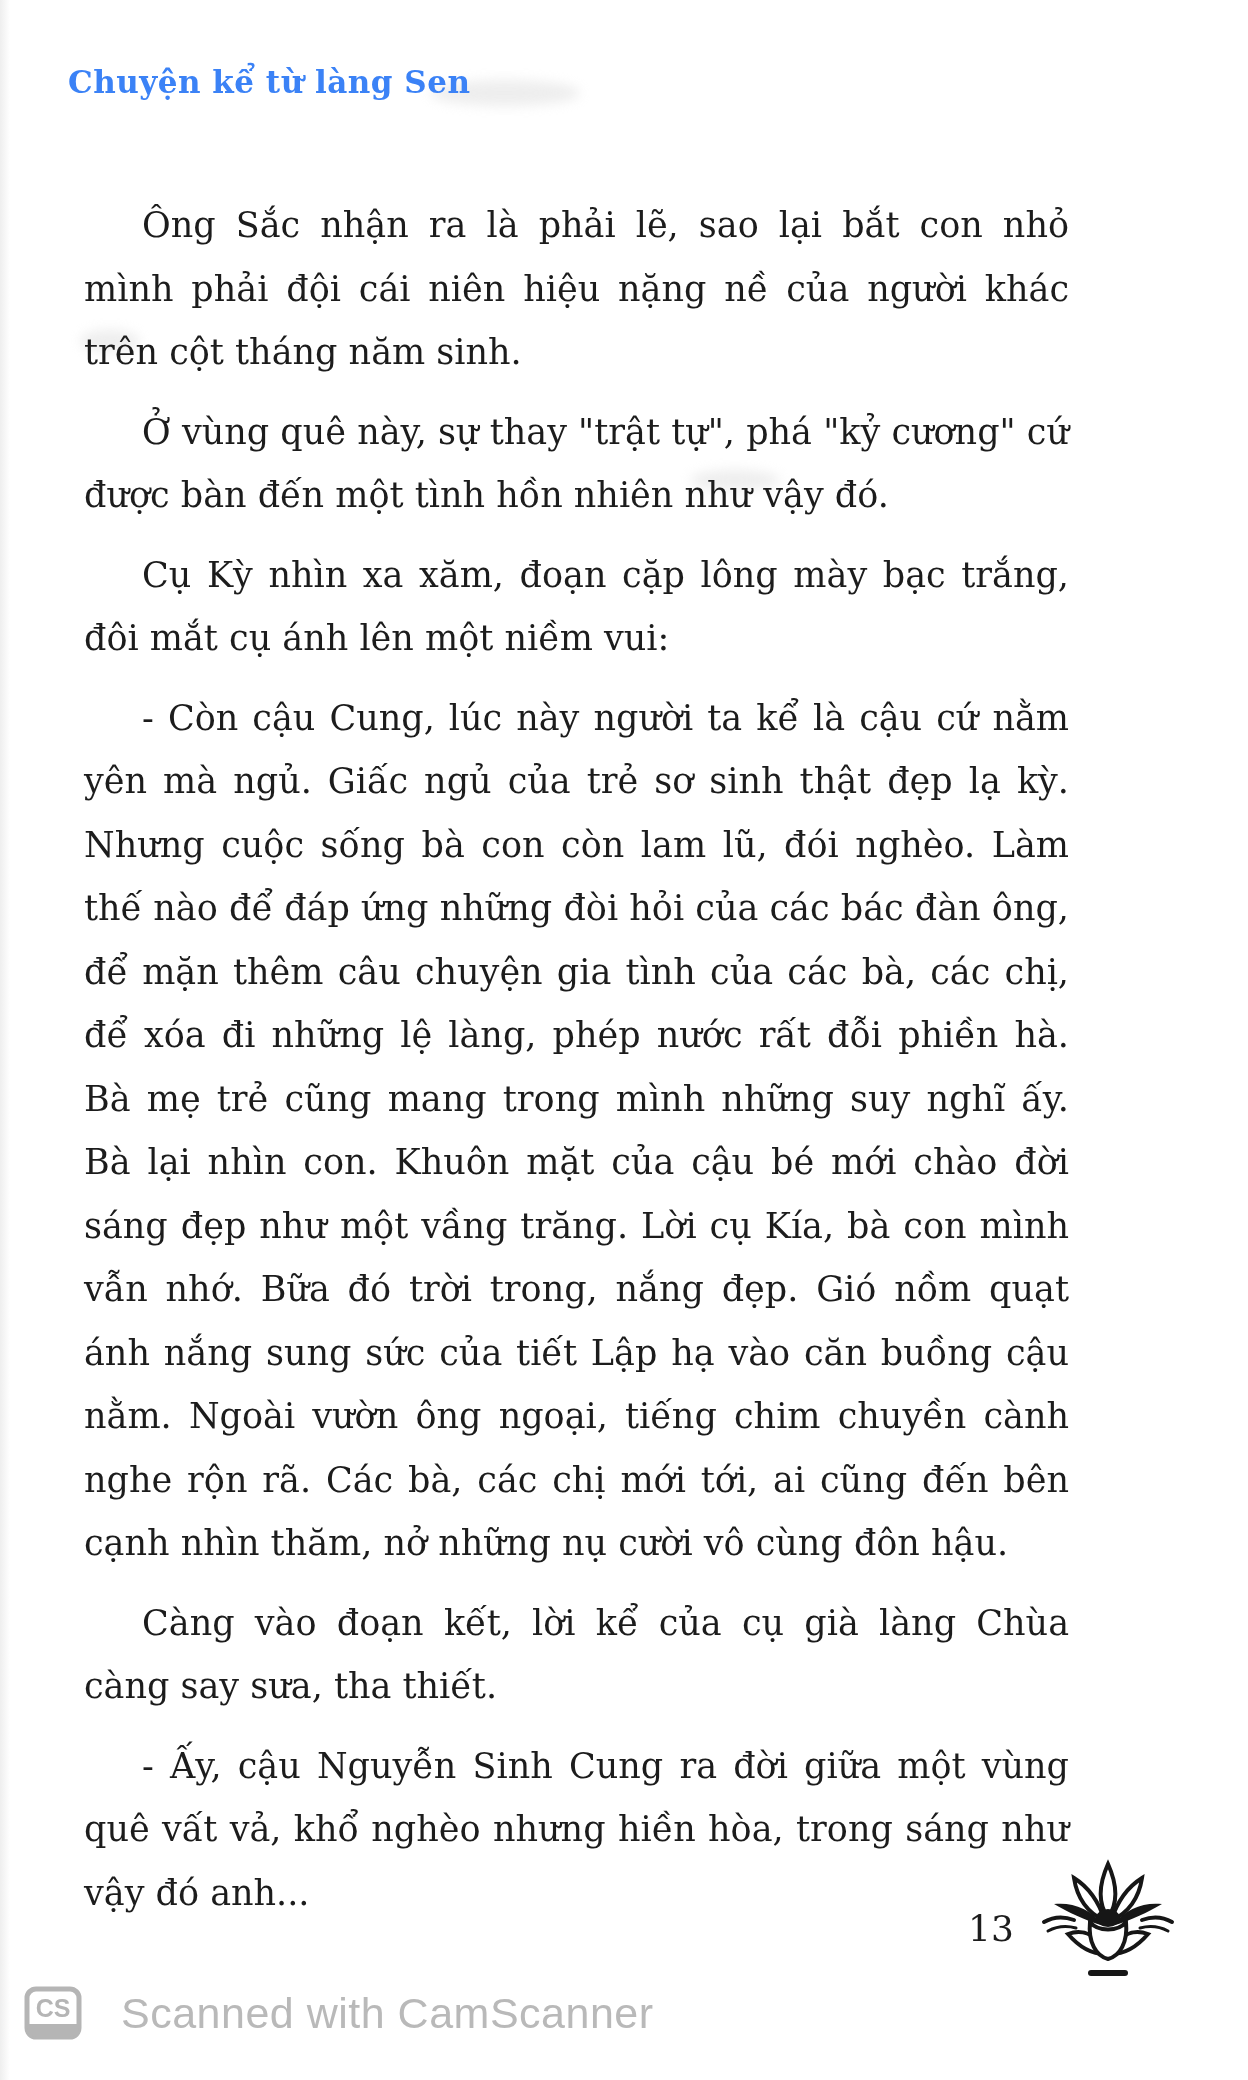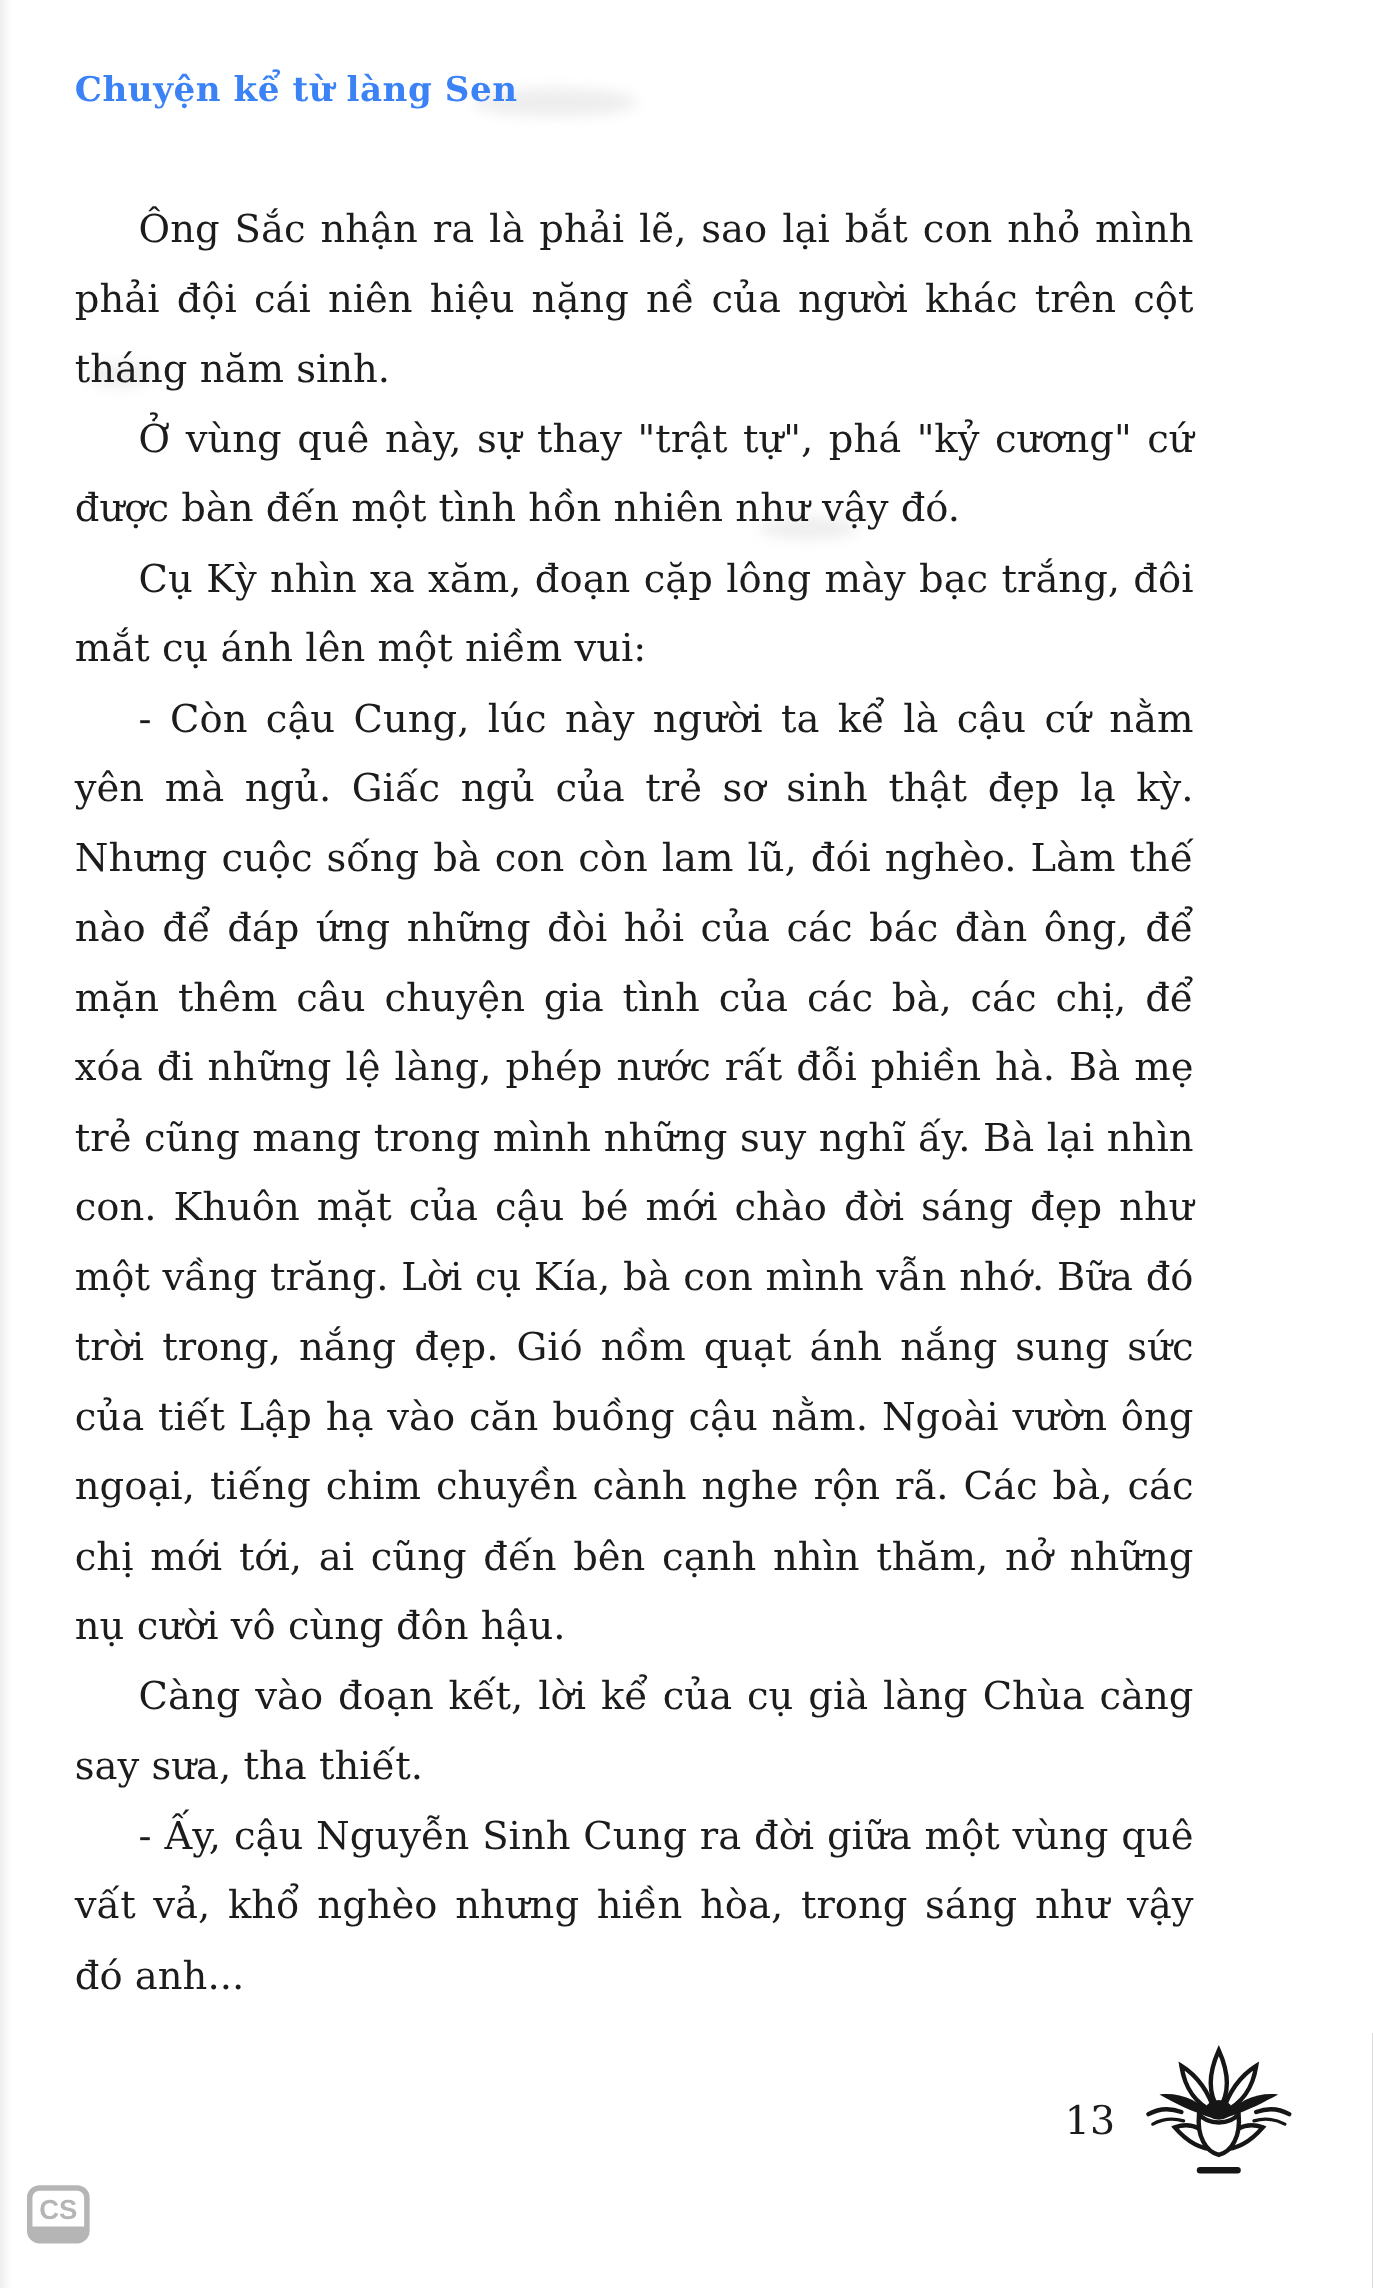--- a/index.html
+++ b/index.html
@@ -19,21 +19,21 @@
   .running-header{
     position:absolute;left:68px;top:64px;
     font-size:31px;font-weight:bold;letter-spacing:.5px;
     color:#3b82f6;
   }
   .body-text{
     position:absolute;left:68px;top:178px;width:1017px;
     font-size:35px;line-height:63.5px;
     text-align:justify;
   }
-  .body-text p{margin:0;text-indent:58px;}
+  .body-text p{margin:16px;text-indent:58px;}
   .page-number{
     position:absolute;left:968px;top:1908px;
     font-size:36px;color:#1c1c1c;
   }
   .lotus{
     position:absolute;left:1038px;top:1858px;width:140px;height:125px;
   }
   .scan-footer{
     position:absolute;left:24px;top:1984px;height:58px;
     display:flex;align-items:center;gap:39px;
@@ -92,15 +92,16 @@
 
     <rect x="50" y="112" width="40" height="6" rx="3" fill="#161616"></rect>
   </svg>
 
   <div class="scan-footer">
     <svg class="cs-logo" viewBox="0 0 58 54">
       <rect x="3" y="3" width="52" height="48" rx="9" fill="none" stroke="#b5b5b5" stroke-width="5"></rect>
       <path d="M3,38 h52 v4 a9,9 0 0 1 -9,9 h-34 a9,9 0 0 1 -9,-9 z" fill="#b5b5b5"></path>
       <text x="29" y="31" text-anchor="middle" font-family="Liberation Sans, DejaVu Sans, sans-serif" font-size="25" font-weight="bold" fill="#b5b5b5">CS</text>
     </svg>
+    <span class="footer-text">Scanned with CamScanner</span>
   </div>
 
 </div>
 
 </body></html>

